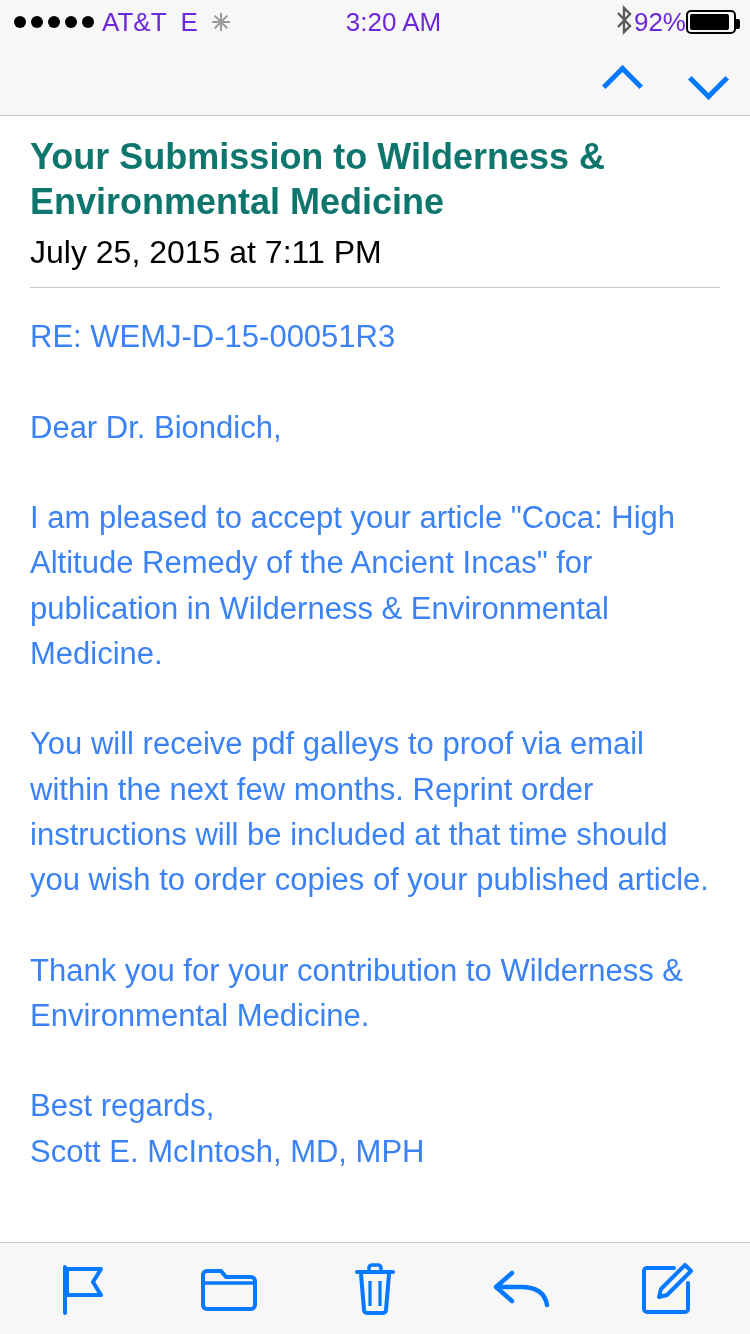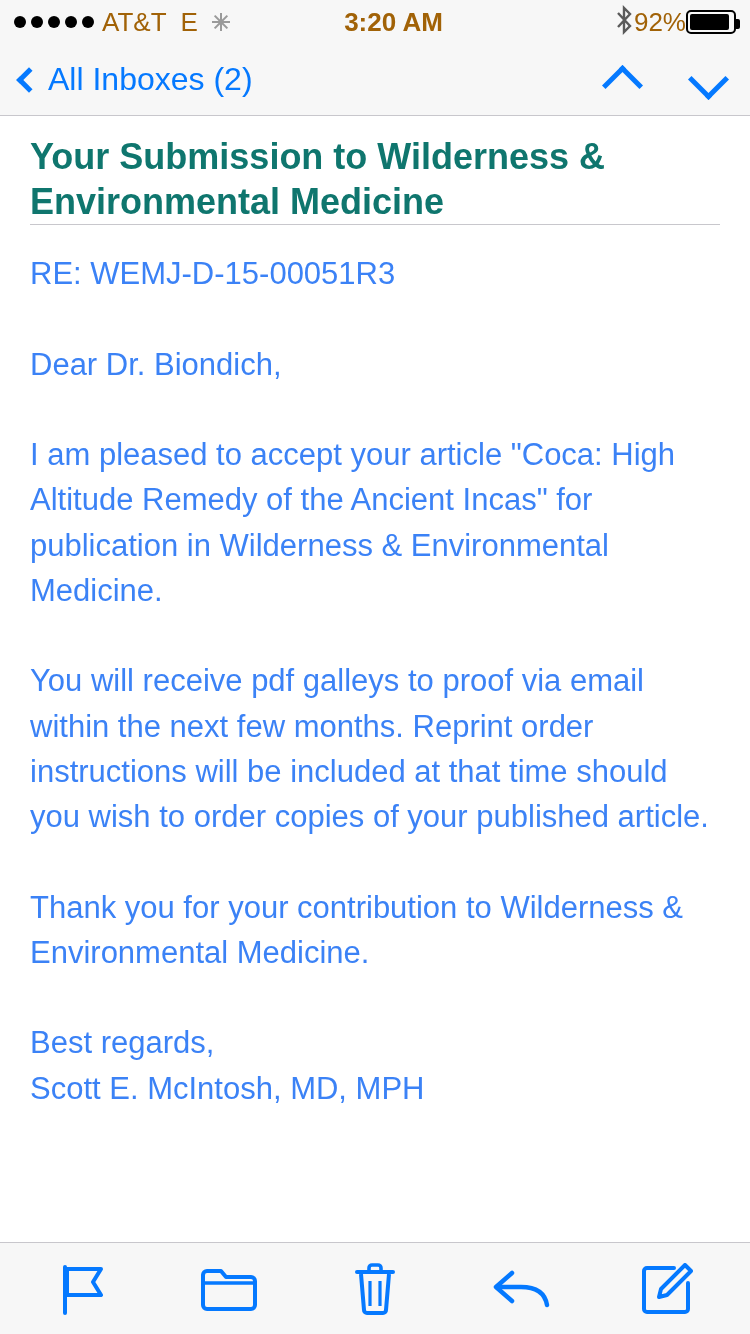--- a/index.html
+++ b/index.html
@@ -19,21 +19,21 @@
 
   
   .status-bar {
     height: 44px;
     flex: 0 0 44px;
     background: #f7f7f7;
     display: flex;
     align-items: center;
     padding: 0 14px;
     font-size: 26px;
-    color: #a16207;
+    color: #6d28d9;
     position: relative;
   }
   .status-left {
     display: flex;
     align-items: center;
     gap: 8px;
   }
   .dots { display: flex; align-items: center; gap: 5px; }
   .dot {
     width: 12px; height: 12px;
@@ -53,21 +53,21 @@
     width: 2px; height: 9px;
     background: #9a9a9a;
     transform-origin: 1px 0px;
     margin-left: -1px;
   }
   .status-center {
     position: absolute;
     left: 16px; right: 0;
     text-align: center;
     font-size: 26px;
-    font-weight: bold;
+    font-weight: normal;
     pointer-events: none;
     padding-left: 21px;
   }
   .status-right {
     margin-left: auto;
     display: flex;
     align-items: center;
     gap: 0;
   }
   .bt-icon { font-size: 26px; color: #2b2b2b; line-height: 1; }
@@ -232,32 +232,29 @@
         </svg>
       </span>
       <span class="battery-pct">92%</span>
       <span class="battery">
         <span class="battery-fill" id="battery-fill" style="width:92%"></span>
       </span>
     </div>
   </div>
 
   <div class="nav-bar">
-    <div class="back-group">
-      <span class="chevron-left"></span>
-      <span class="back-label">All Inboxes (2)</span>
-    </div>
     <div class="nav-right">
       <span class="chev-up"></span>
       <span class="chev-down"></span>
     </div>
   </div>
 
   <div class="content">
     <div class="subject">Your Submission to Wilderness &amp; Environmental Medicine</div>
+    <div class="date">July 25, 2015 at 7:11 PM</div>
     <div class="divider"></div>
     <div class="body-text">RE: WEMJ-D-15-00051R3
 
 Dear Dr. Biondich,
 
 I am pleased to accept your article "Coca: High Altitude Remedy of the Ancient Incas" for publication in Wilderness &amp; Environmental Medicine.
 
 You will receive pdf galleys to proof via email within the next few months. Reprint order instructions will be included at that time should you wish to order copies of your published article.
 
 Thank you for your contribution to Wilderness &amp; Environmental Medicine.

